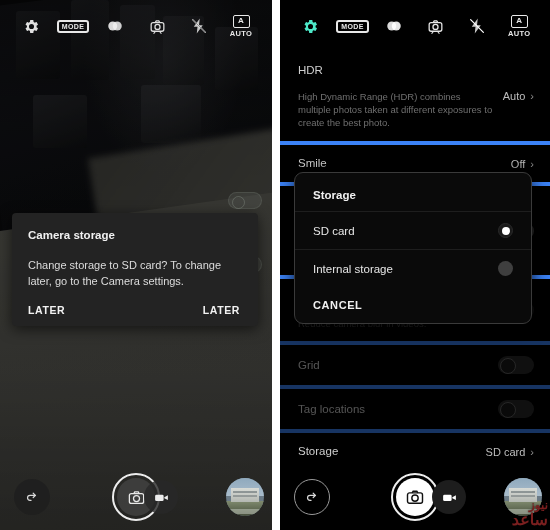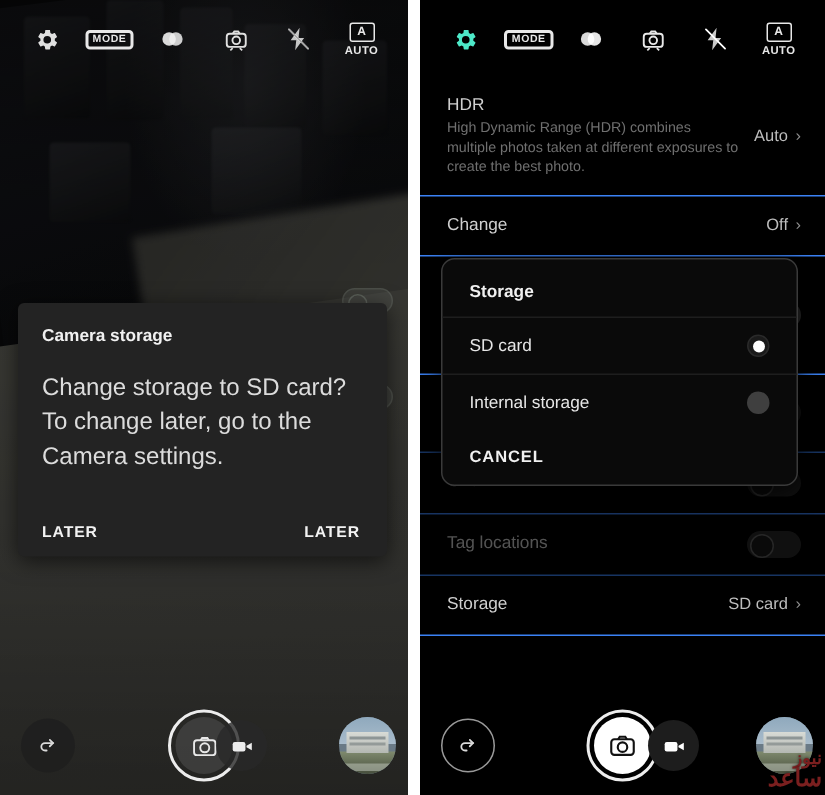--- a/index.html
+++ b/index.html
@@ -75,31 +75,31 @@
   .auto-wrap { display: flex; flex-direction: column; align-items: center; gap: 1px; }
   .auto-box {
     width: 17px; height: 13px; border: 1.6px solid #e8e8e8; border-radius: 2px;
     display: flex; align-items: center; justify-content: center;
     font-size: 8px; font-weight: bold; color: #e8e8e8; line-height: 1;
   }
   .auto-label { font-size: 7.5px; color: #e8e8e8; letter-spacing: .3px; font-weight: bold; }
 
   
   .cam-dialog {
-    position: absolute; left: 12px; top: 202px; width: 246px;
+    position: absolute; left: 12px; top: 213px; width: 246px;
     background: #232323; border-radius: 4px;
     padding: 16px 16px 10px 16px;
     box-shadow: 0 3px 14px rgba(0,0,0,.6);
     z-index: 10;
   }
   .cam-dialog-title {
     color: #f1f1f1; font-size: 11.5px; font-weight: bold; margin-bottom: 17px;
   }
   .cam-dialog-msg {
-    color: #dcdcdc; font-size: 16px; line-height: 1.45; margin-bottom: 32px;
+    color: #dcdcdc; font-size: 11px; line-height: 1.45; margin-bottom: 14px;
   }
   .cam-dialog-actions {
     display: flex; justify-content: space-between; gap: 20px; padding-right: 2px;
   }
   .cam-btn {
     color: #f2f2f2; font-size: 10.5px; font-weight: bold; letter-spacing: .6px;
     background: none; border: none; cursor: pointer; font-family: inherit;
   }
 
   
@@ -187,25 +187,25 @@
   .wm-line2 { font-size: 16px; }
 
   
   .settings {
     position: absolute; left: 0; right: 0; top: 52px; bottom: 66px;
     background: #000; overflow: hidden;
   }
   .set-row {
     position: relative; display: flex; align-items: center;
     padding: 11px 16px 11px 18px; min-height: 40px;
-    border-bottom: 1px solid #3b82f6;
+    border-bottom: 4px solid #3b82f6;
   }
   .set-text { flex: 1; min-width: 0; padding-right: 8px; }
   .set-title { color: #cfcfcf; font-size: 11.5px; line-height: 1.35; }
-  .set-sub { color: #6f6f6f; font-size: 9.5px; line-height: 1.42; margin-top: 0; }
+  .set-sub { color: #6f6f6f; font-size: 9.5px; line-height: 1.42; margin-top: 11px; }
   .set-value {
     color: #bdbdbd; font-size: 11px; display: flex; align-items: center; gap: 5px;
     white-space: nowrap;
   }
   .chev { color: #8e8e8e; font-size: 11px; }
   .toggle {
     width: 36px; height: 18px; border-radius: 10px;
     background: #2a2a2a; position: relative; flex: none;
   }
   .toggle::after {
@@ -394,21 +394,21 @@
           <div class="set-sub">High Dynamic Range (HDR) combines multiple photos taken at different exposures to create the best photo.</div>
         </div>
         <div class="set-value">
           <span>Auto</span>
           <span class="chev">›</span>
         </div>
       </div>
 
       <div class="set-row">
         <div class="set-text">
-          <div class="set-title">Change</div>
+          <div class="set-title">Smile</div>
         </div>
         <div class="set-value">
           <span>Off</span>
           <span class="chev">›</span>
         </div>
       </div>
 
       <div class="set-row">
         <div class="set-text">
           <div class="set-title">Cheese shutter</div>

